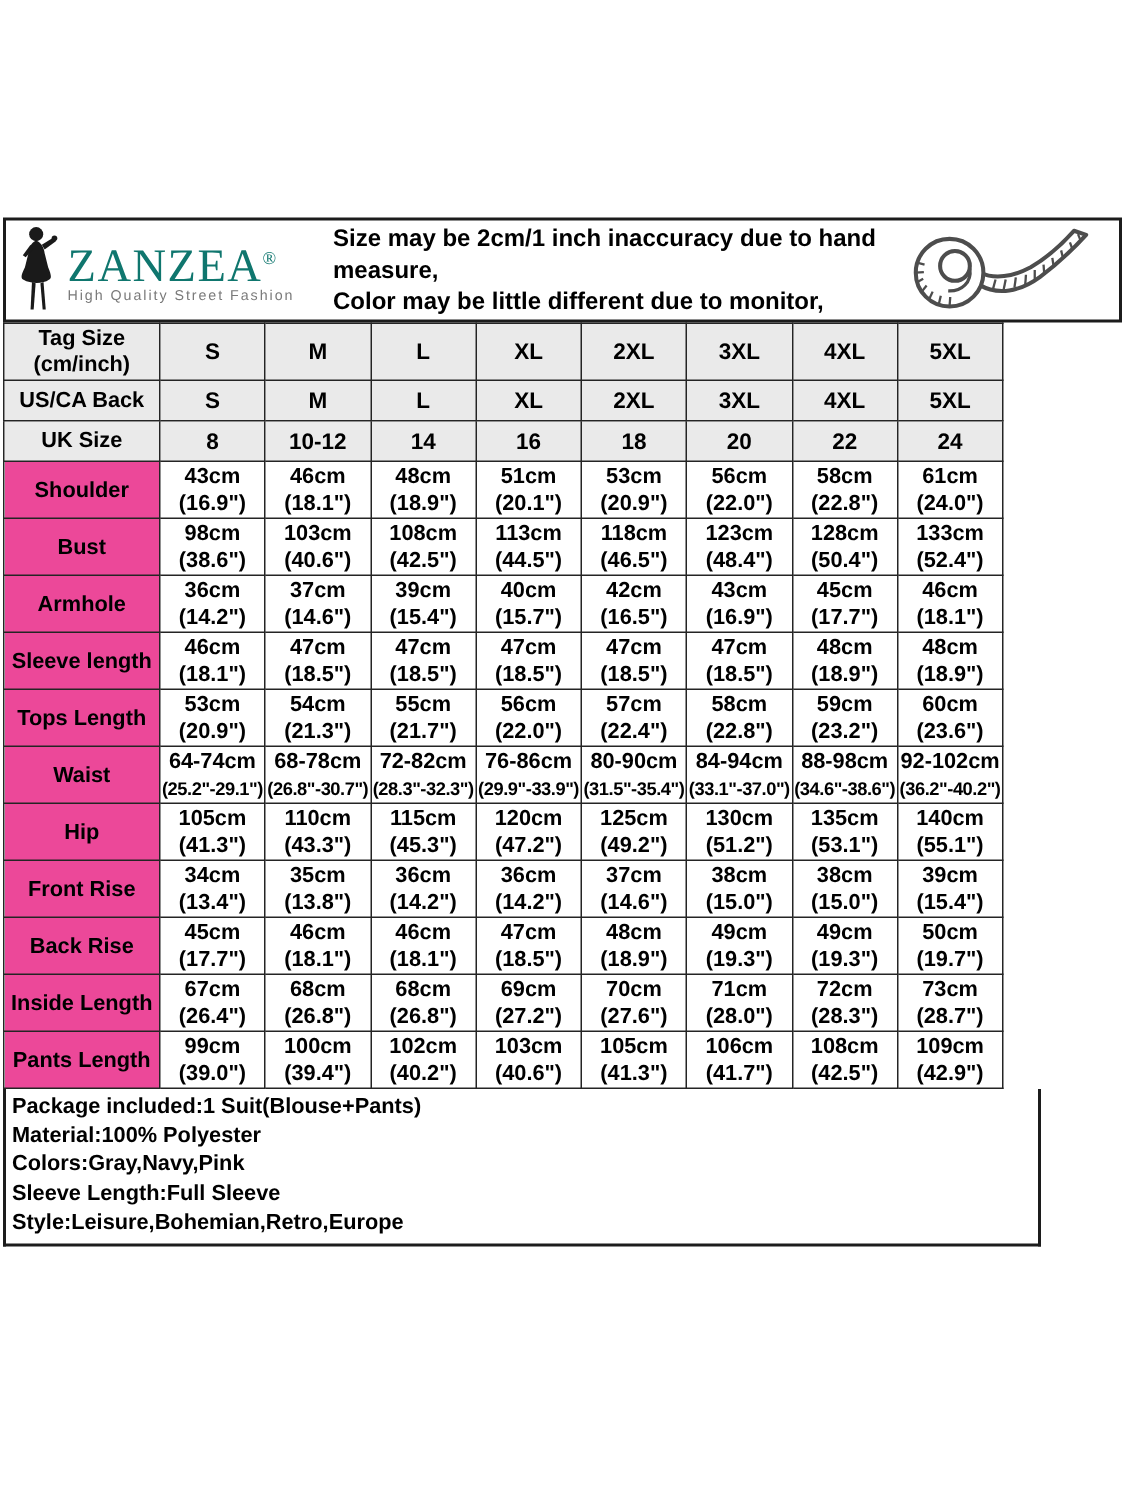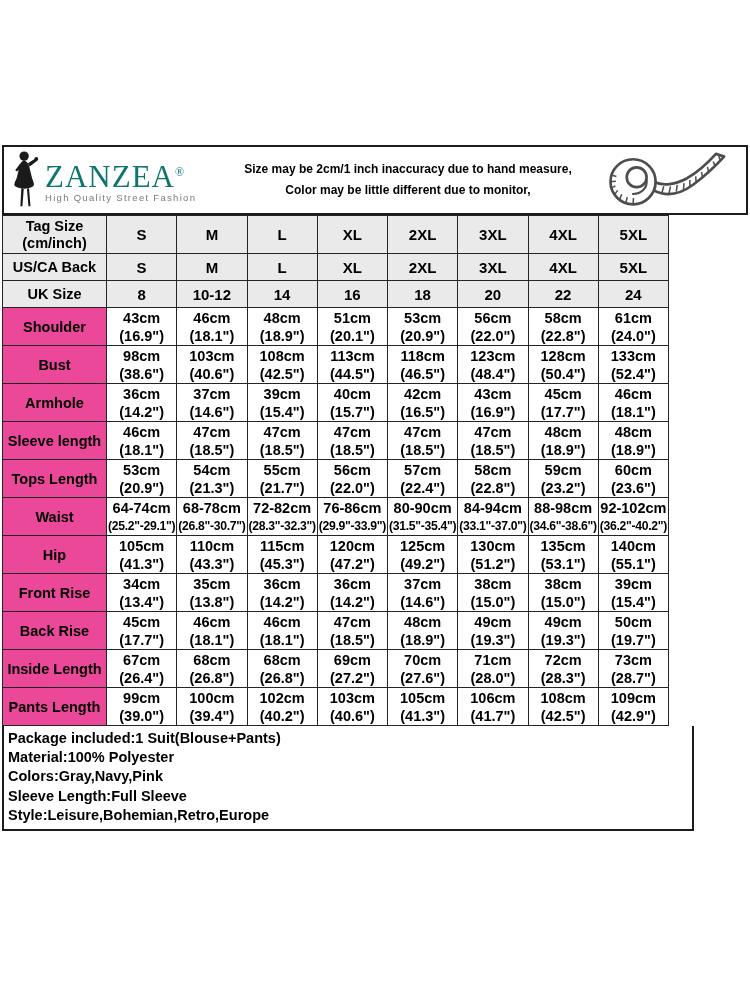--- a/index.html
+++ b/index.html
@@ -17,21 +17,21 @@
   }
   .logo { width:218px; display:flex; align-items:center; padding-left:6px; box-sizing:border-box; }
   .logo svg { flex:0 0 auto; }
   .logo-text { margin-left:3px; }
   .brand-line {
     font-family:"Liberation Serif", serif; font-weight:400;
     font-size:31px; letter-spacing:1px; line-height:30px; color:#0f766e; white-space:nowrap;
   }
   .reg { font-size:12px; vertical-align:super; letter-spacing:0; }
   .tagline { font-size:9.5px; letter-spacing:1.3px; color:#7a7a7a; margin-top:0; white-space:nowrap; }
-  .notice { flex:1; text-align:center; font-weight:700; font-size:12px; line-height:21px; }
+  .notice { flex:1; text-align:left; font-weight:700; font-size:16px; line-height:21px; }
   .tape { width:152px; display:flex; justify-content:center; align-items:center; }
 
   
   table.size-table { width:667px; border-collapse:collapse; table-layout:fixed; }
   col.label-col { width:104px; }
   .size-table th, .size-table td {
     border:1.6px solid #242424; text-align:center; vertical-align:middle;
     font-weight:700; padding:0; overflow:hidden;
   }
   tr.size-row { height:27px; }

